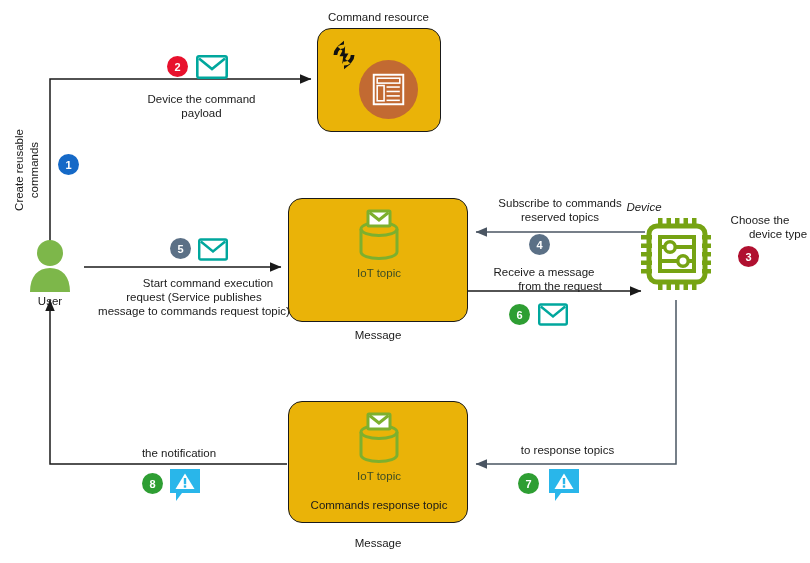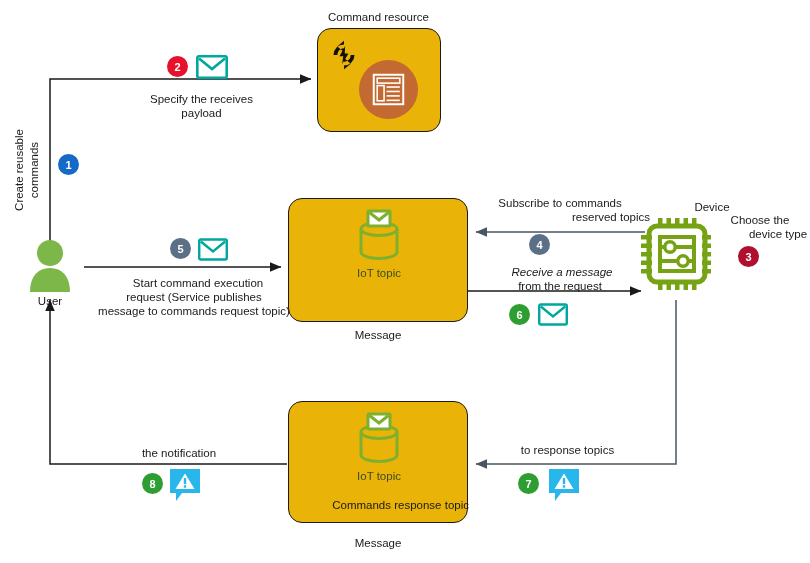--- a/index.html
+++ b/index.html
@@ -134,21 +134,21 @@
     </span>
   </div>
 
   <div class="badge" style="left:167px; top:56px; background:#E8112D;">2</div>
   <span class="icon-wrap" style="left:196px; top:55px;">
     <svg width="32" height="24" viewBox="0 0 32 24">
       <rect x="1.3" y="1.3" width="29.4" height="21.4" rx="1.6" fill="none" stroke="#00A79D" stroke-width="2.6"></rect>
       <path d="M3,3.5 L16,14 L29,3.5" fill="none" stroke="#00A79D" stroke-width="2.6"></path>
     </svg>
   </span>
-  <div class="lbl" style="left:89px; top:92px; width:225px;">Specify the receives</div>
+  <div class="lbl" style="left:89px; top:92px; width:225px;">Device the command</div>
   <div class="lbl" style="left:89px; top:106px; width:225px;">payload</div>
 
   <div class="badge" style="left:58px; top:154px; background:#1569C7;">1</div>
   <div class="vert-text" style="left:12px; top:230px; width:120px;">Create reusable</div>
   <div class="vert-text" style="left:27px; top:230px; width:120px;">commands</div>
 
   <span class="icon-wrap" style="left:26px; top:240px;">
     <svg width="48" height="52" viewBox="0 0 48 52">
       <circle cx="24" cy="13" r="13" fill="#7DB74A"></circle>
       <path d="M24,28 C36,28 44,36 44,52 L4,52 C4,36 12,28 24,28 z" fill="#7DB74A"></path>
@@ -156,52 +156,52 @@
   </span>
   <div class="lbl" style="left:20px; top:294px; width:60px;">User</div>
 
   <div class="badge" style="left:170px; top:238px; background:#5B7086;">5</div>
   <span class="icon-wrap" style="left:198px; top:238px;">
     <svg width="30" height="23" viewBox="0 0 32 24">
       <rect x="1.3" y="1.3" width="29.4" height="21.4" rx="1.6" fill="none" stroke="#00A79D" stroke-width="2.6"></rect>
       <path d="M3,3.5 L16,14 L29,3.5" fill="none" stroke="#00A79D" stroke-width="2.6"></path>
     </svg>
   </span>
-  <div class="lbl" style="left:82px; top:276px; width:232px;">Start command execution</div>
+  <div class="lbl" style="left:92px; top:276px; width:232px;">Start command execution</div>
   <div class="lbl" style="left:78px; top:290px; width:232px;">request (Service publishes</div>
   <div class="lbl" style="left:78px; top:304px; width:232px;">message to commands request topic)</div>
 
   <div class="node-box" style="left:288px; top:198px; width:180px; height:124px;">
     <span class="icon-wrap" style="left:63px; top:10px;">
       <svg width="54" height="56" viewBox="0 0 54 56">
         <ellipse cx="27" cy="20" rx="18" ry="6.5" fill="none" stroke="#7DB02E" stroke-width="3"></ellipse>
         <path d="M9,20 L9,43 a18,6.5 0 0 0 36,0 L45,20" fill="none" stroke="#7DB02E" stroke-width="3"></path>
         <rect x="16" y="2" width="22" height="15" rx="1" fill="#ffffff" stroke="#7DB02E" stroke-width="3"></rect>
         <path d="M17.5,3.5 L27,11 L36.5,3.5" fill="none" stroke="#7DB02E" stroke-width="3"></path>
       </svg>
     </span>
     <div class="topic-label" style="left:0; top:68px; width:180px;">IoT topic</div>
   </div>
   <div class="lbl" style="left:288px; top:328px; width:180px;">Message</div>
 
   <div class="lbl" style="left:470px; top:196px; width:180px;">Subscribe to commands</div>
-  <div class="lbl" style="left:470px; top:210px; width:180px;text-align:right;">reserved topics</div>
+  <div class="lbl" style="left:470px; top:210px; width:180px;">reserved topics</div>
   <div class="badge" style="left:529px; top:234px; background:#5B7086;">4</div>
 
-  <div class="lbl" style="left:472px; top:265px; width:180px;font-style:italic;">Receive a message</div>
+  <div class="lbl" style="left:454px; top:265px; width:180px;">Receive a message</div>
   <div class="lbl" style="left:470px; top:279px; width:180px;">from the request</div>
   <div class="badge" style="left:509px; top:304px; background:#2E9E33;">6</div>
   <span class="icon-wrap" style="left:538px; top:303px;">
     <svg width="30" height="23" viewBox="0 0 32 24">
       <rect x="1.3" y="1.3" width="29.4" height="21.4" rx="1.6" fill="none" stroke="#00A79D" stroke-width="2.6"></rect>
       <path d="M3,3.5 L16,14 L29,3.5" fill="none" stroke="#00A79D" stroke-width="2.6"></path>
     </svg>
   </span>
 
-  <div class="lbl" style="left:676px; top:200px; width:72px;">Device</div>
+  <div class="lbl" style="left:608px; top:200px; width:72px;font-style:italic;">Device</div>
   <span class="icon-wrap" style="left:641px; top:218px;">
     <svg width="70" height="72" viewBox="0 0 70 72">
       <g fill="#76A313">
         <rect x="17" y="0" width="4.5" height="10"></rect>
         <rect x="25.5" y="0" width="4.5" height="10"></rect>
         <rect x="34" y="0" width="4.5" height="10"></rect>
         <rect x="42.5" y="0" width="4.5" height="10"></rect>
         <rect x="51" y="0" width="4.5" height="10"></rect>
         <rect x="17" y="62" width="4.5" height="10"></rect>
         <rect x="25.5" y="62" width="4.5" height="10"></rect>
@@ -235,21 +235,21 @@
   <div class="node-box" style="left:288px; top:401px; width:180px; height:122px;">
     <span class="icon-wrap" style="left:63px; top:10px;">
       <svg width="54" height="56" viewBox="0 0 54 56">
         <ellipse cx="27" cy="20" rx="18" ry="6.5" fill="none" stroke="#7DB02E" stroke-width="3"></ellipse>
         <path d="M9,20 L9,43 a18,6.5 0 0 0 36,0 L45,20" fill="none" stroke="#7DB02E" stroke-width="3"></path>
         <rect x="16" y="2" width="22" height="15" rx="1" fill="#ffffff" stroke="#7DB02E" stroke-width="3"></rect>
         <path d="M17.5,3.5 L27,11 L36.5,3.5" fill="none" stroke="#7DB02E" stroke-width="3"></path>
       </svg>
     </span>
     <div class="topic-label" style="left:0; top:68px; width:180px;">IoT topic</div>
-    <div class="lbl" style="left:0; top:96px; width:180px;text-align:right;">Commands response topic</div>
+    <div class="lbl" style="left:0; top:96px; width:180px;">Commands response topic</div>
   </div>
   <div class="lbl" style="left:288px; top:536px; width:180px;">Message</div>
 
   <div class="lbl" style="left:480px; top:443px; width:175px;">to response topics</div>
   <div class="badge" style="left:518px; top:473px; background:#2E9E33;">7</div>
   <span class="icon-wrap" style="left:548px; top:468px;">
     <svg width="32" height="34" viewBox="0 0 32 34">
       <path d="M1,1 L31,1 L31,25 L13,25 L7,33 L7,25 L1,25 z" fill="#29B6EA"></path>
       <path d="M16,5.5 L25.5,21 L6.5,21 z" fill="#ffffff"></path>
       <rect x="14.8" y="10" width="2.4" height="6.2" fill="#29B6EA"></rect>

